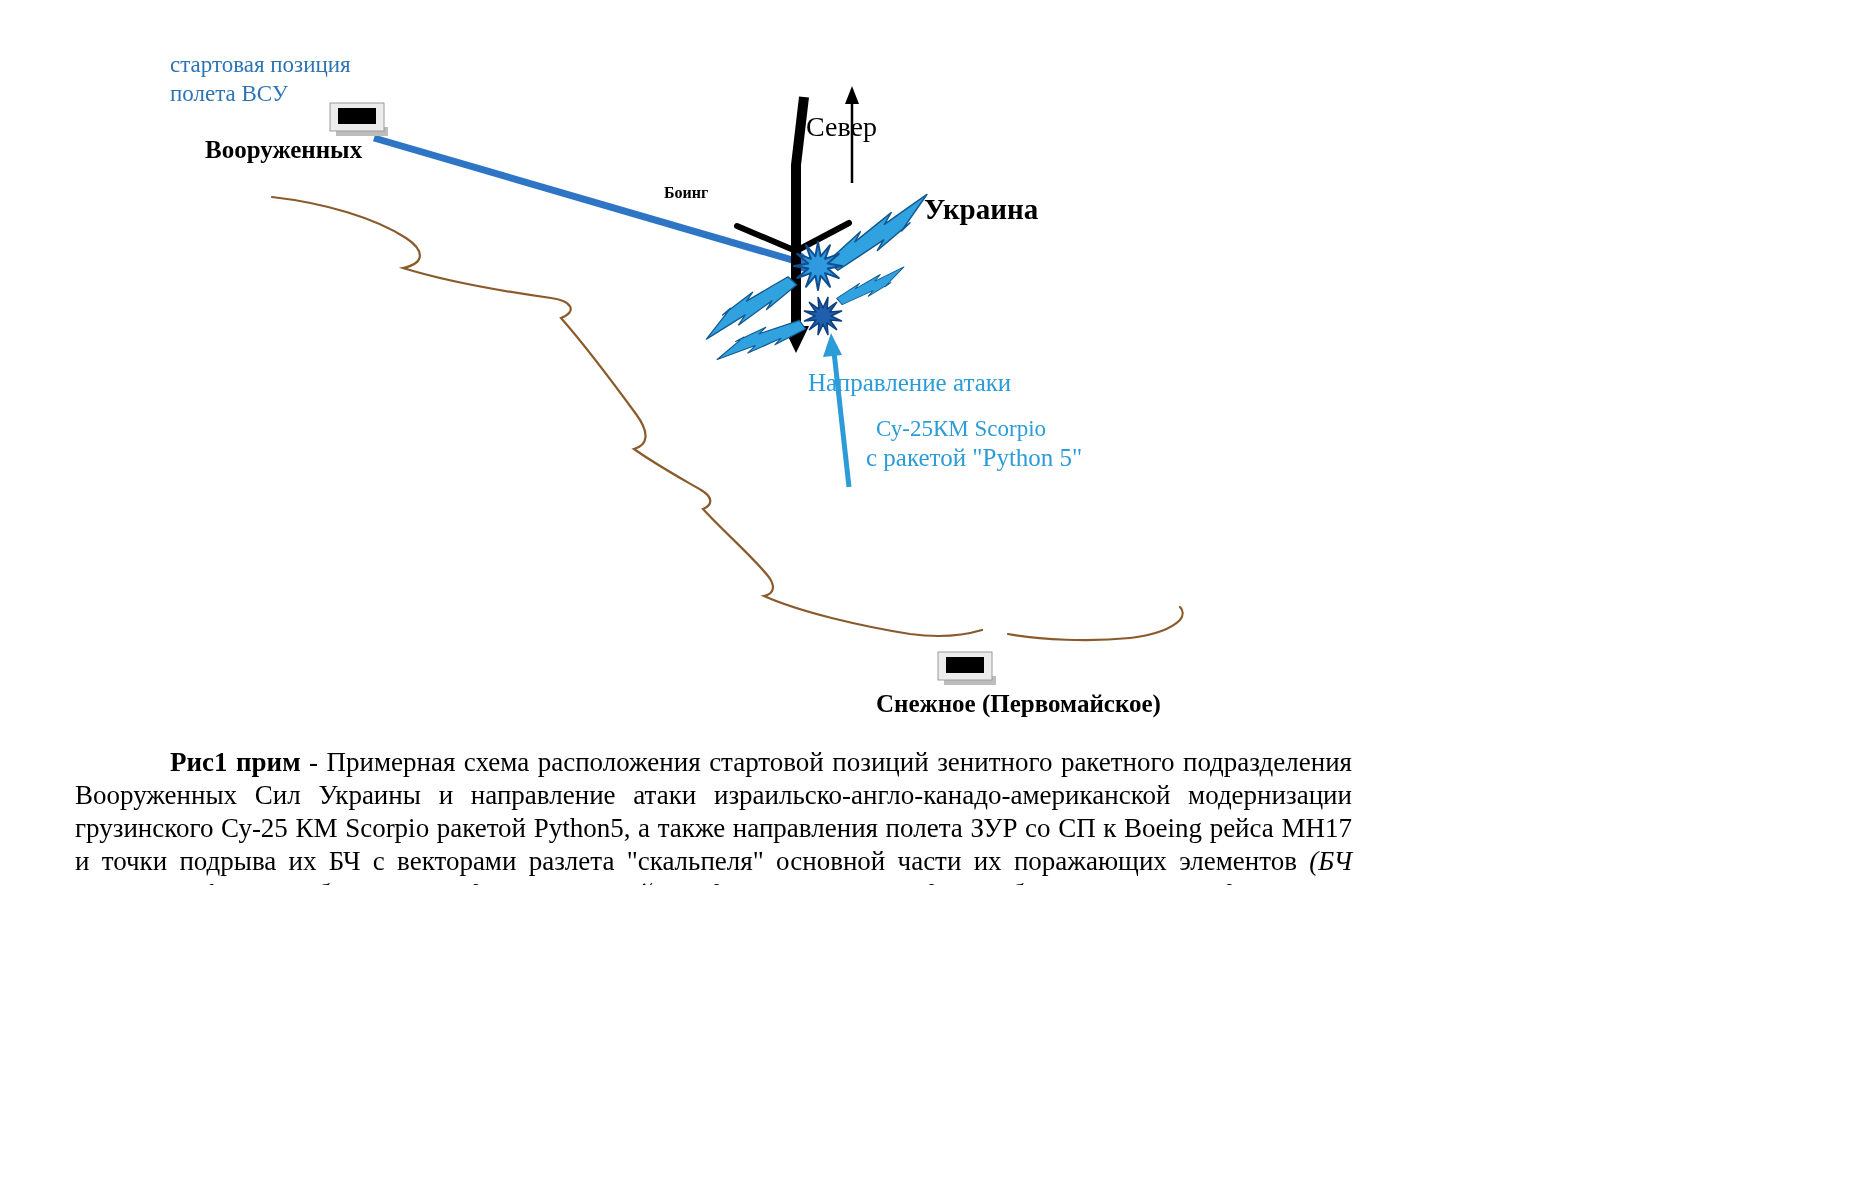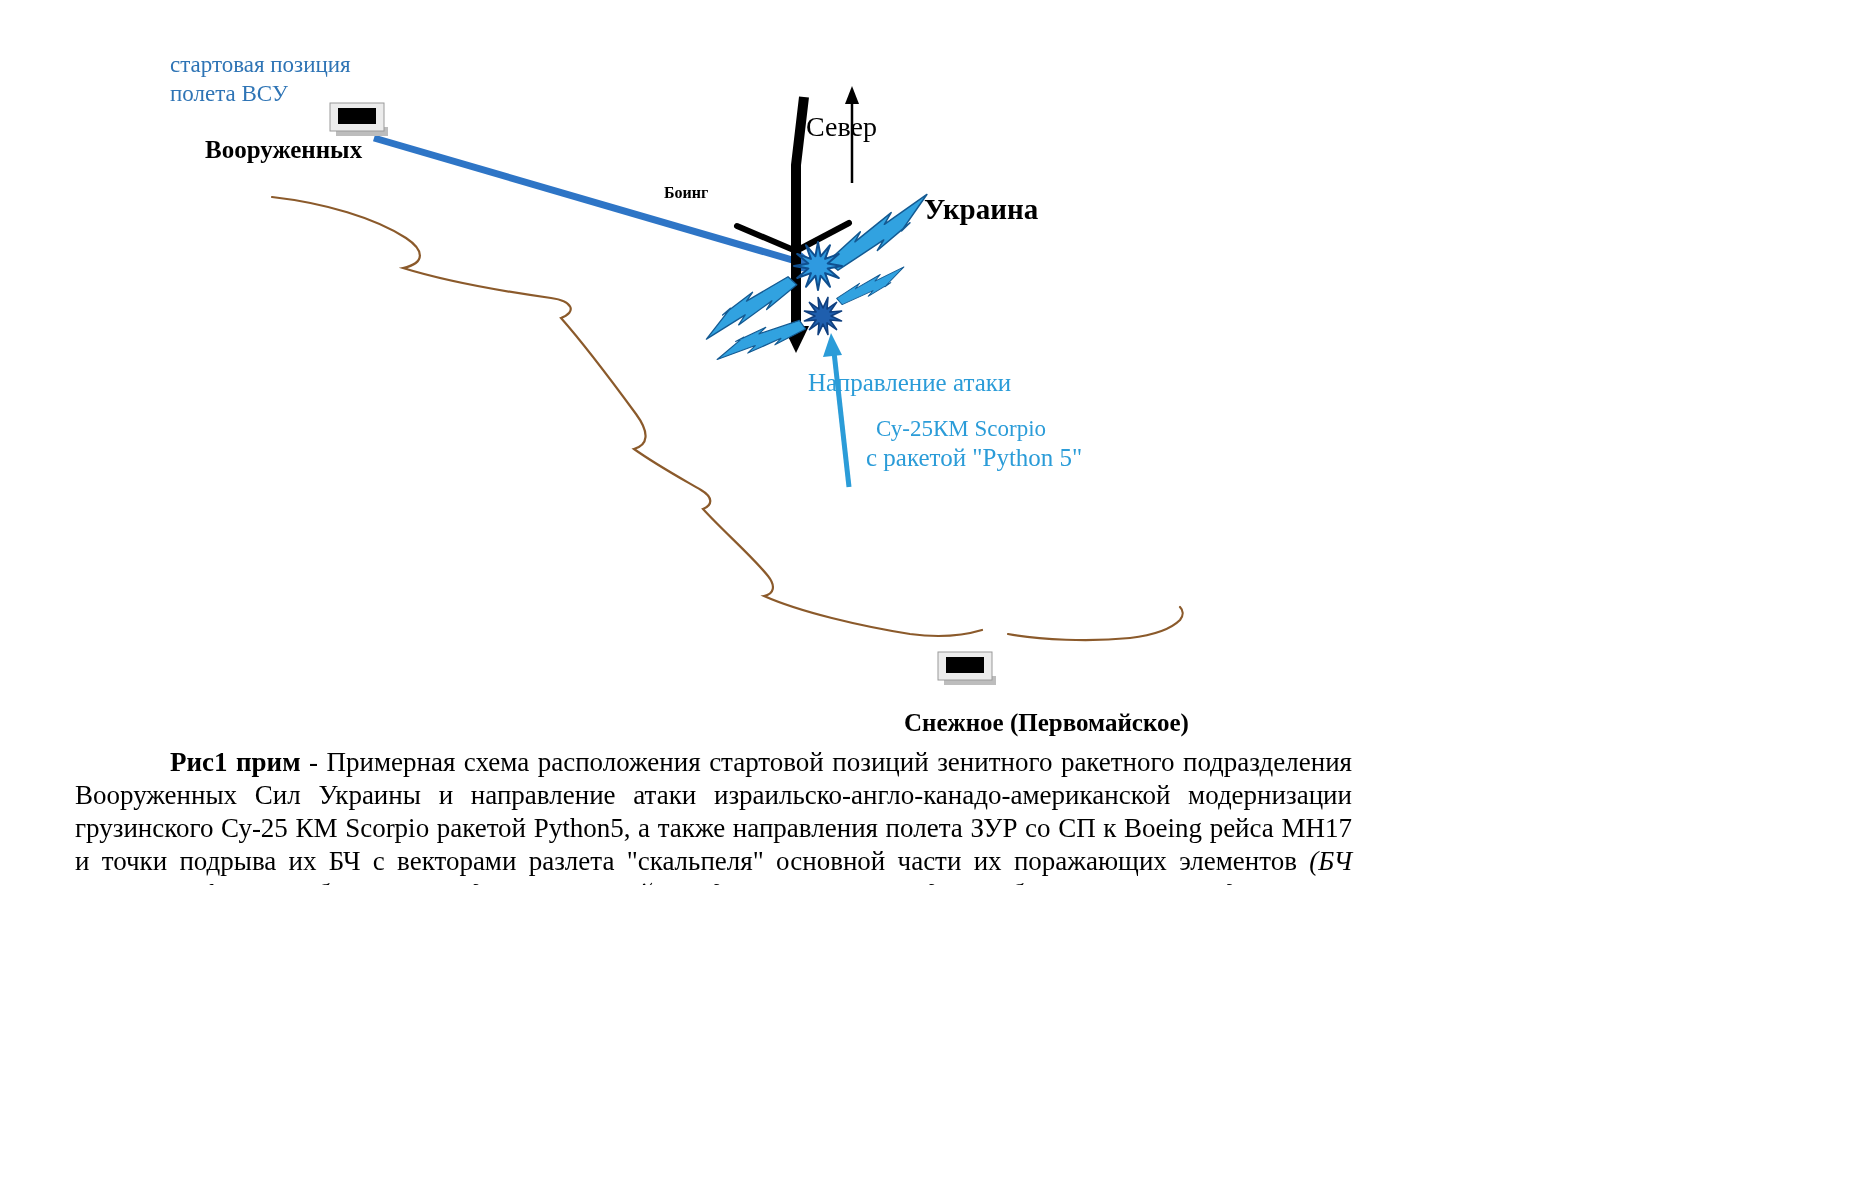--- a/index.html
+++ b/index.html
@@ -130,19 +130,19 @@
   <div class="lbl bold" style="left:664px; top:184px; font-size:16px;">Боинг</div>
 
   <div class="lbl" style="left:806px; top:111px; font-size:28px;">Север</div>
 
   <div class="lbl bold" style="left:892px; top:193px; font-size:29px;margin-left:32px;">Украина</div>
 
   <div class="lbl attack-text" style="left:808px; top:369px; font-size:25px;">Направление атаки</div>
   <div class="lbl attack-text" style="left:876px; top:416px; font-size:23px;">Су-25КМ Scorpio</div>
   <div class="lbl attack-text" style="left:866px; top:444px; font-size:25px;">с ракетой "Python 5"</div>
 
-  <div class="lbl bold" style="left:904px; top:690px; font-size:25px;margin-top:19px;">Снежное (Первомайское)</div>
+  <div class="lbl bold" style="left:876px; top:690px; font-size:25px;">Снежное (Первомайское)</div>
 
   <p class="caption">
     <span class="b">Рис1 </span><span class="bi">прим </span><span>- Примерная схема расположения стартовой позиций зенитного ракетного подразделения Вооруженных Сил Украины и направление атаки израильско-англо-канадо-американской модернизации грузинского Су-25 КМ Scorpio ракетой Python5, а также направления полета ЗУР со  СП к Boeing рейса МН17 и точки подрыва их БЧ с векторами разлета "скальпеля" основной части их поражающих элементов  </span><span class="i">(БЧ ракеты Python 5 срабатывает рядом с антенной передатчика РЛС переднего обзора Boeing, наводясь по его сигналу)</span>
   </p>
 
 </div>
 
 </body></html>

